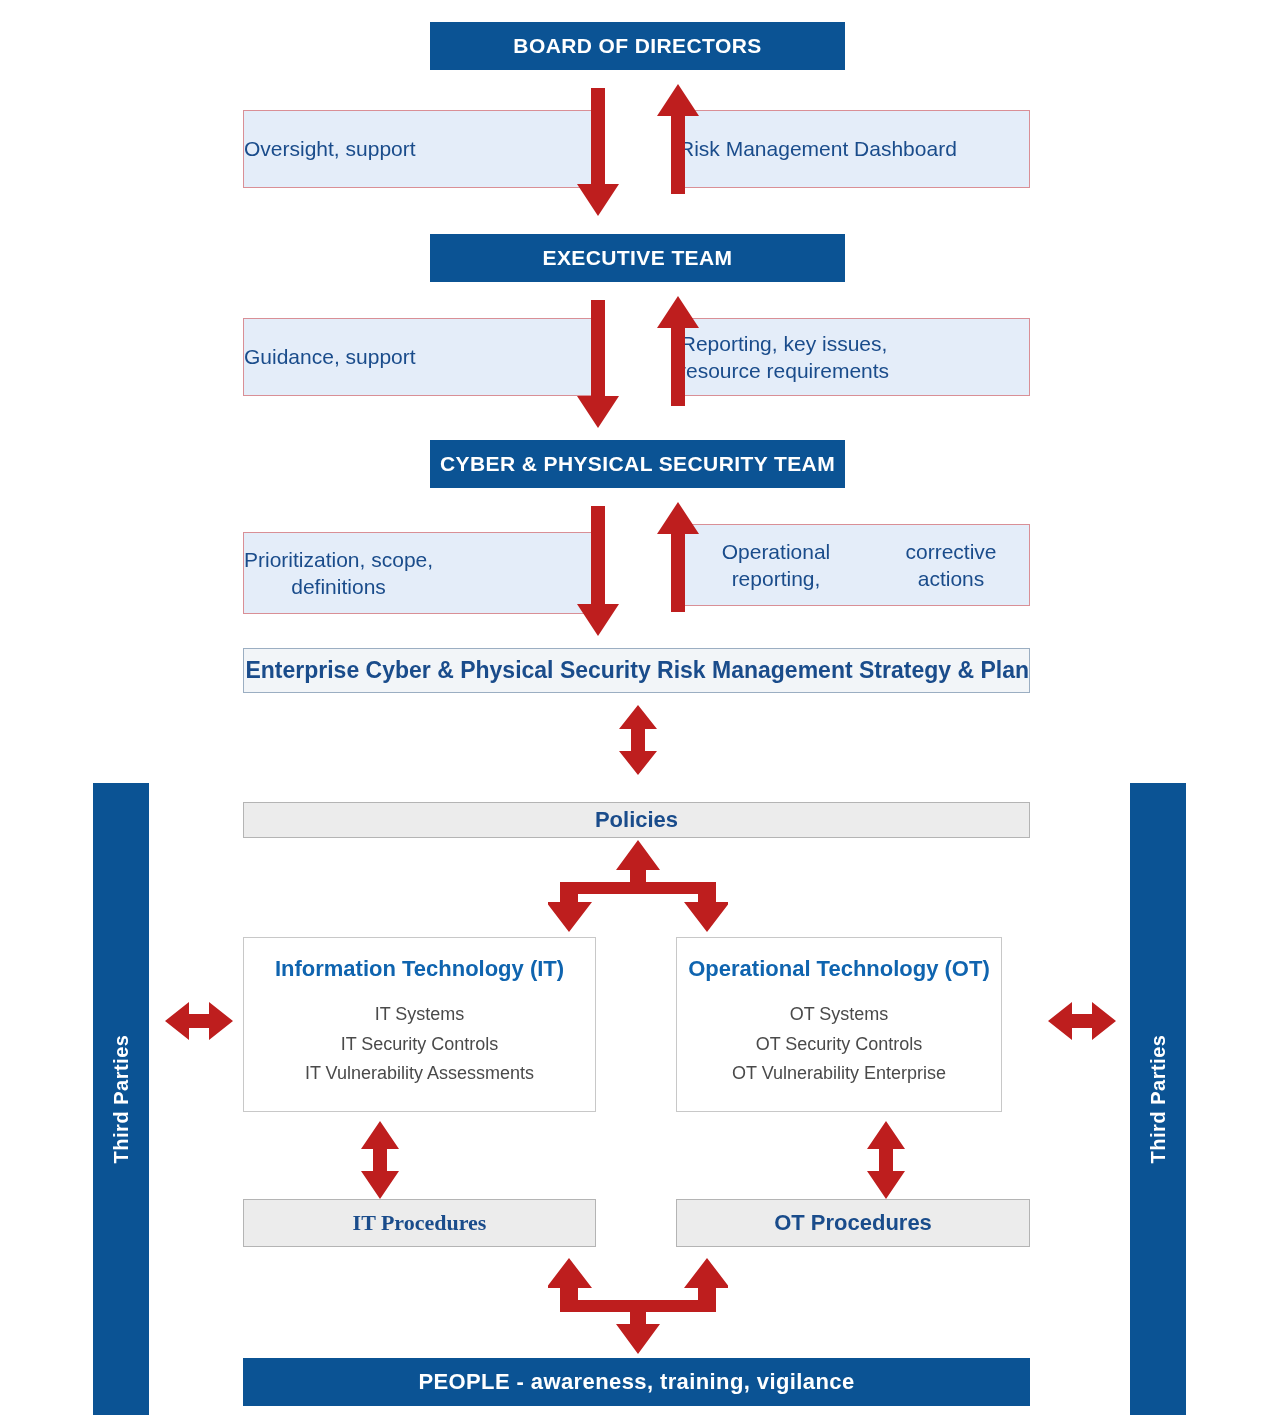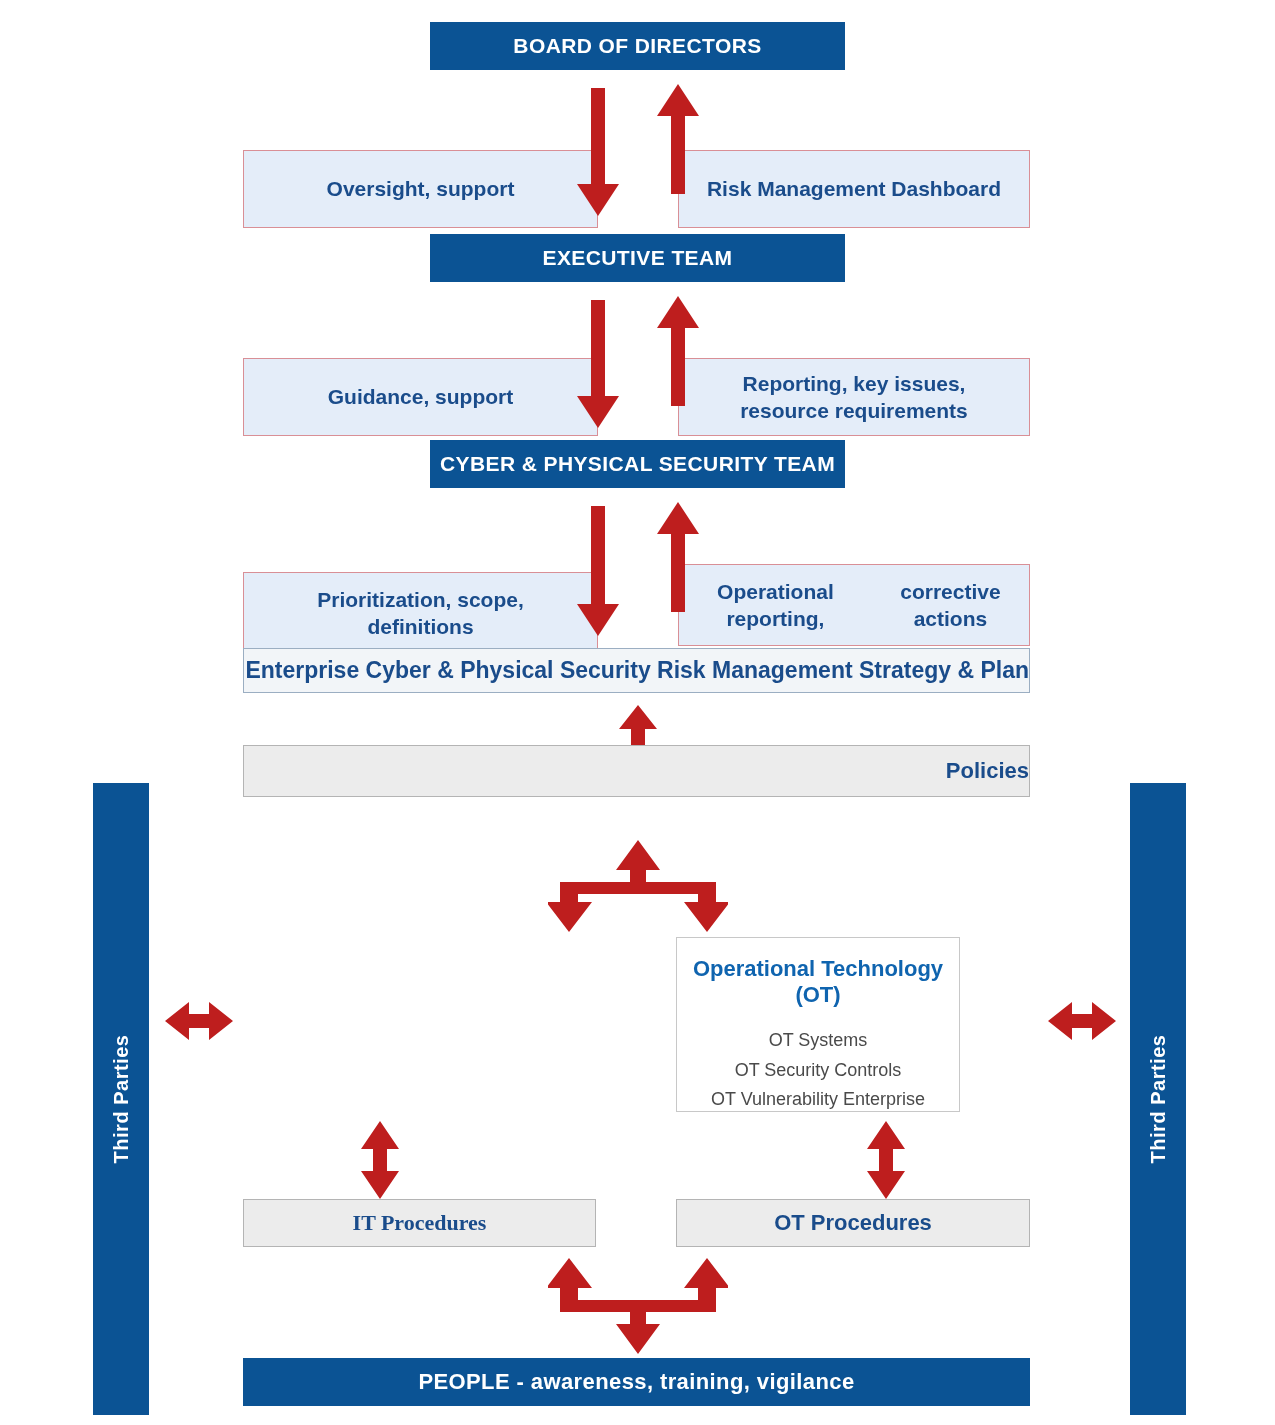--- a/index.html
+++ b/index.html
@@ -11,23 +11,23 @@
 
   
   .blue-bar{
     position:absolute;background:#0B5394;color:#ffffff;
     display:flex;align-items:center;justify-content:center;
     font-weight:bold;letter-spacing:.4px;text-align:center;
     font-size:21px;
   }
   .flow-label{
     position:absolute;background:#E4EDF9;border:1px solid #D98F96;
-    display:flex;align-items:center;justify-content:center;
-    color:#1A4C8B;font-weight:bold;font-size:21px;line-height:1.3;
-    text-align:center;box-sizing:border-box;margin-top:40px;
+    display:flex;align-items:center;
+    color:#1A4C8B;font-weight:normal;font-size:21px;line-height:1.3;
+    text-align:center;box-sizing:border-box;
   }
   .strategy-box{
     position:absolute;background:#F2F5F8;border:1px solid #9BAEC2;
     display:flex;align-items:center;justify-content:flex-end;
     color:#1A4C8B;font-weight:bold;font-size:23px;text-align:center;
     box-sizing:border-box;
   }
   .gray-box{
     position:absolute;background:#ECECEC;border:1px solid #B4B4B4;
     display:flex;align-items:center;justify-content:center;
@@ -164,39 +164,47 @@
     <svg width="68" height="46" viewBox="0 0 68 46">
       <polygon points="0,23 24,4 24,16 44,16 44,4 68,23 44,42 44,30 24,30 24,42" fill="#BE1E1E"></polygon>
     </svg>
   </div>
   <div class="ar" style="left:1048px;top:998px;">
     <svg width="68" height="46" viewBox="0 0 68 46">
       <polygon points="0,23 24,4 24,16 44,16 44,4 68,23 44,42 44,30 24,30 24,42" fill="#BE1E1E"></polygon>
     </svg>
   </div>
 
-  <div class="gray-box" style="left:243px;top:745px;width:787px;height:52px;justify-content:flex-end;">
+  <div class="gray-box" style="left:243px;top:802px;width:787px;height:36px;">
     <span>Policies</span>
   </div>
 
   <div class="ar" style="left:548px;top:840px;">
     <svg width="180" height="92" viewBox="0 0 180 92">
 
       <polygon points="90,0 112,30 98,30 98,52 82,52 82,30 68,30" fill="#BE1E1E"></polygon>
 
       <rect x="18" y="42" width="144" height="12" fill="#BE1E1E"></rect>
 
       <polygon points="12,42 30,42 30,62 44,62 21,92 -2,62 12,62" fill="#BE1E1E"></polygon>
 
       <polygon points="150,42 168,42 168,62 182,62 159,92 136,62 150,62" fill="#BE1E1E"></polygon>
     </svg>
   </div>
 
-
-  <div class="tech-box" style="left:676px;top:937px;width:284px;height:175px;">
+  <div class="tech-box" style="left:243px;top:937px;width:353px;height:175px;">
+    <div class="tech-title">Information Technology (IT)</div>
+    <div class="tech-list">
+      <div>IT Systems</div>
+      <div>IT Security Controls</div>
+      <div>IT Vulnerability Assessments</div>
+    </div>
+  </div>
+
+  <div class="tech-box" style="left:676px;top:937px;width:326px;height:175px;">
     <div class="tech-title">Operational Technology (OT)</div>
     <div class="tech-list">
       <div>OT Systems</div>
       <div>OT Security Controls</div>
       <div>OT Vulnerability Enterprise</div>
     </div>
   </div>
 
   <div class="ar" style="left:357px;top:1121px;">
     <svg width="46" height="78" viewBox="0 0 46 78">

